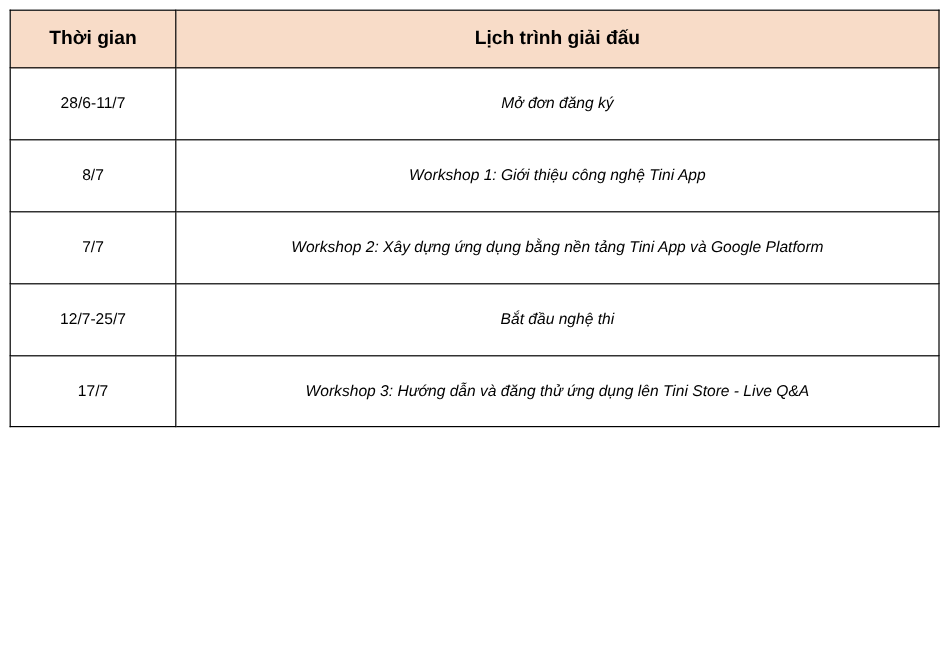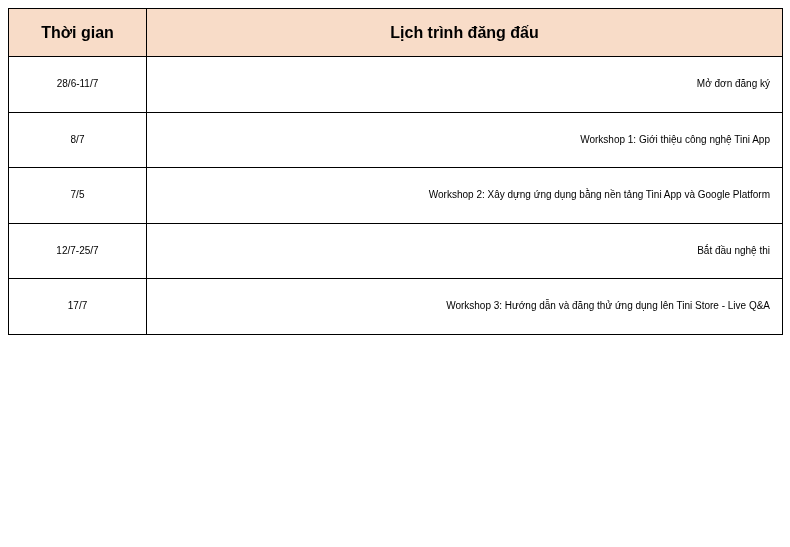--- a/index.html
+++ b/index.html
@@ -26,68 +26,69 @@
     table-layout: fixed;
     width: 774px;
     margin: 0;
   }
   table.schedule col.c-time { width: 138px; }
   table.schedule col.c-desc { width: 636px; }
 
   table.schedule th,
   table.schedule td {
     border: 1px solid #000000;
-    font-size: 10px;
+    font-size: 13px;
     line-height: 1.45;
     vertical-align: middle;
   }
   table.schedule thead th {
     background: #f8dcc8;
     font-weight: bold;
     text-align: center;
     padding: 12px 8px;
     font-size: 16px;
   }
   table.schedule tbody td.time {
     text-align: center;
     padding: 11px 6px;
     white-space: nowrap;
   }
   table.schedule tbody td.desc {
-    text-align: right;
+    text-align: center;
     padding: 20px 12px;
+    font-style: italic;
   }
   .row-tall td { padding-top: 12px; padding-bottom: 12px; }
 </style>
 </head>
 <body>
 
 <div class="sheet">
   <table class="schedule">
     <colgroup>
       <col class="c-time">
       <col class="c-desc">
     </colgroup>
     <thead>
       <tr>
         <th>Thời gian</th>
-        <th>Lịch trình đăng đấu</th>
+        <th>Lịch trình giải đấu</th>
       </tr>
     </thead>
     <tbody>
       <tr>
         <td class="time">28/6-11/7</td>
         <td class="desc">Mở đơn đăng ký</td>
       </tr>
       <tr>
         <td class="time">8/7</td>
         <td class="desc">Workshop 1: Giới thiệu công nghệ Tini App</td>
       </tr>
       <tr class="row-tall">
-        <td class="time">7/5</td>
+        <td class="time">7/7</td>
         <td class="desc">Workshop 2: Xây dựng ứng dụng bằng nền tảng Tini App và Google Platform</td>
       </tr>
       <tr>
         <td class="time">12/7-25/7</td>
         <td class="desc">Bắt đầu nghệ thi</td>
       </tr>
       <tr class="row-tall">
         <td class="time">17/7</td>
         <td class="desc">Workshop 3: Hướng dẫn và đăng thử ứng dụng lên Tini Store - Live Q&amp;A</td>
       </tr>

